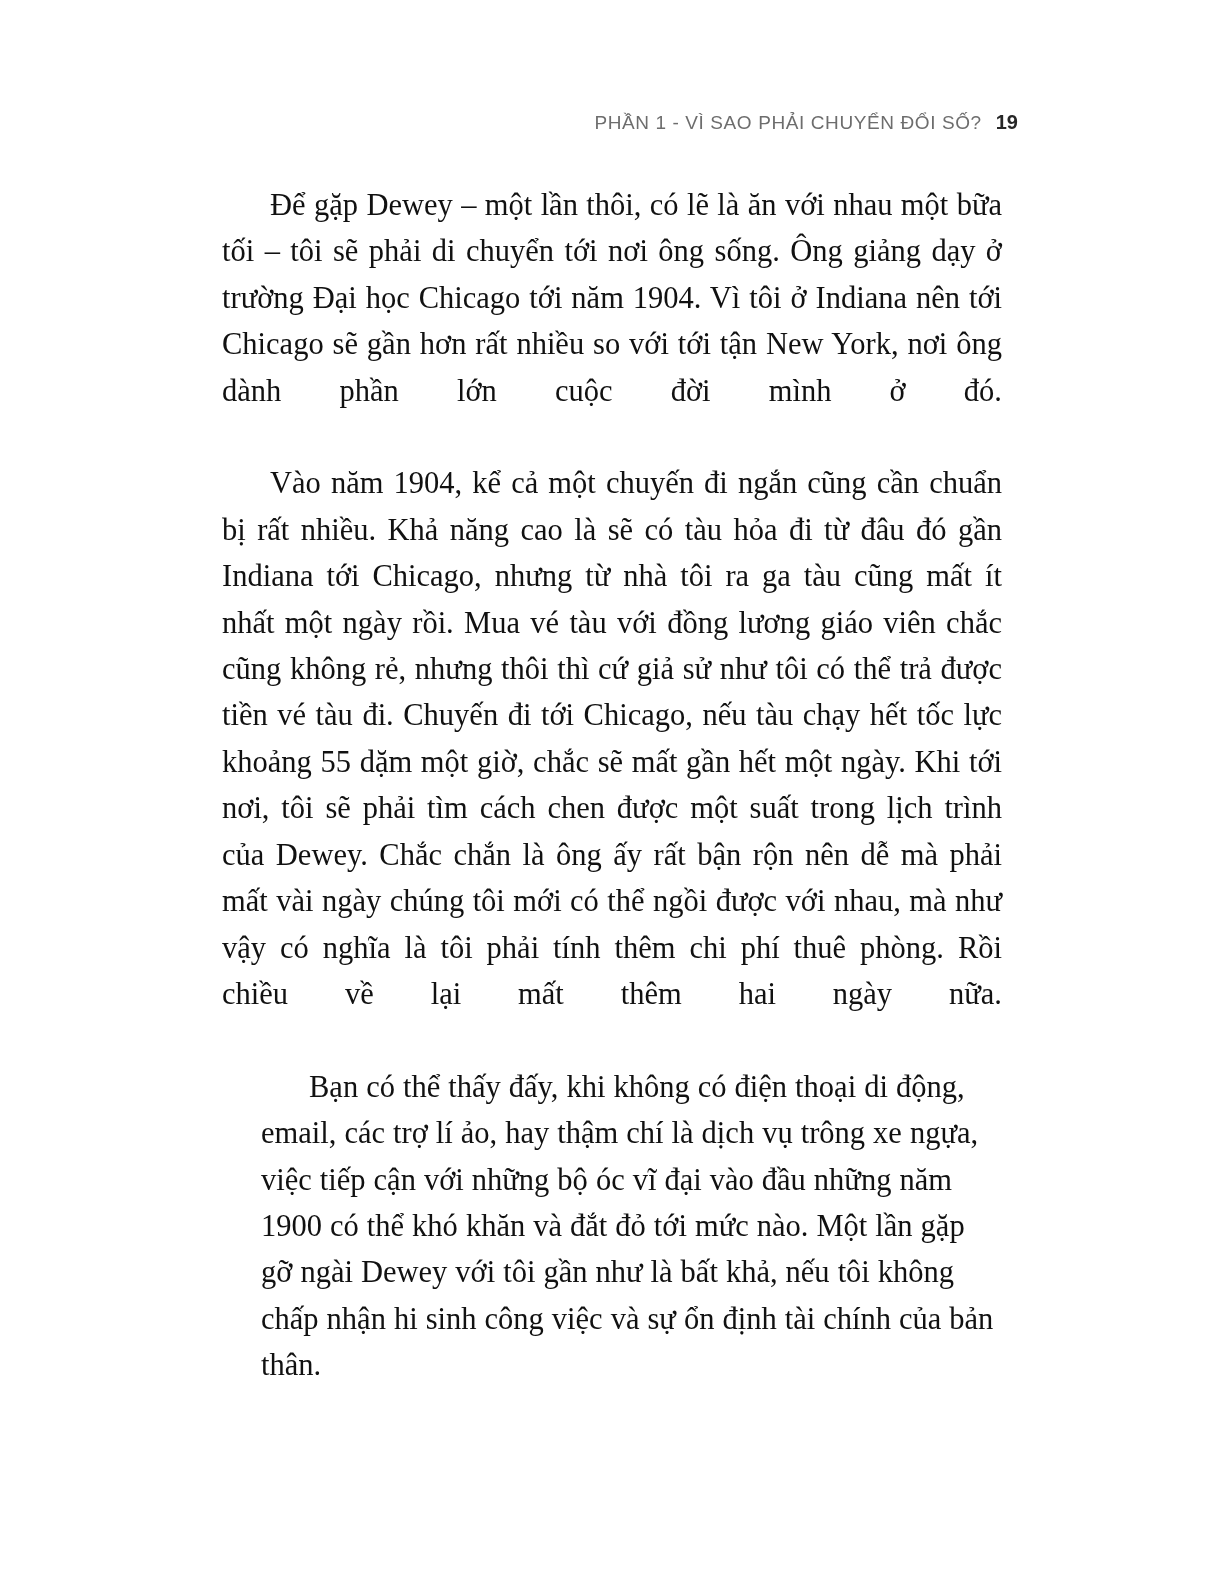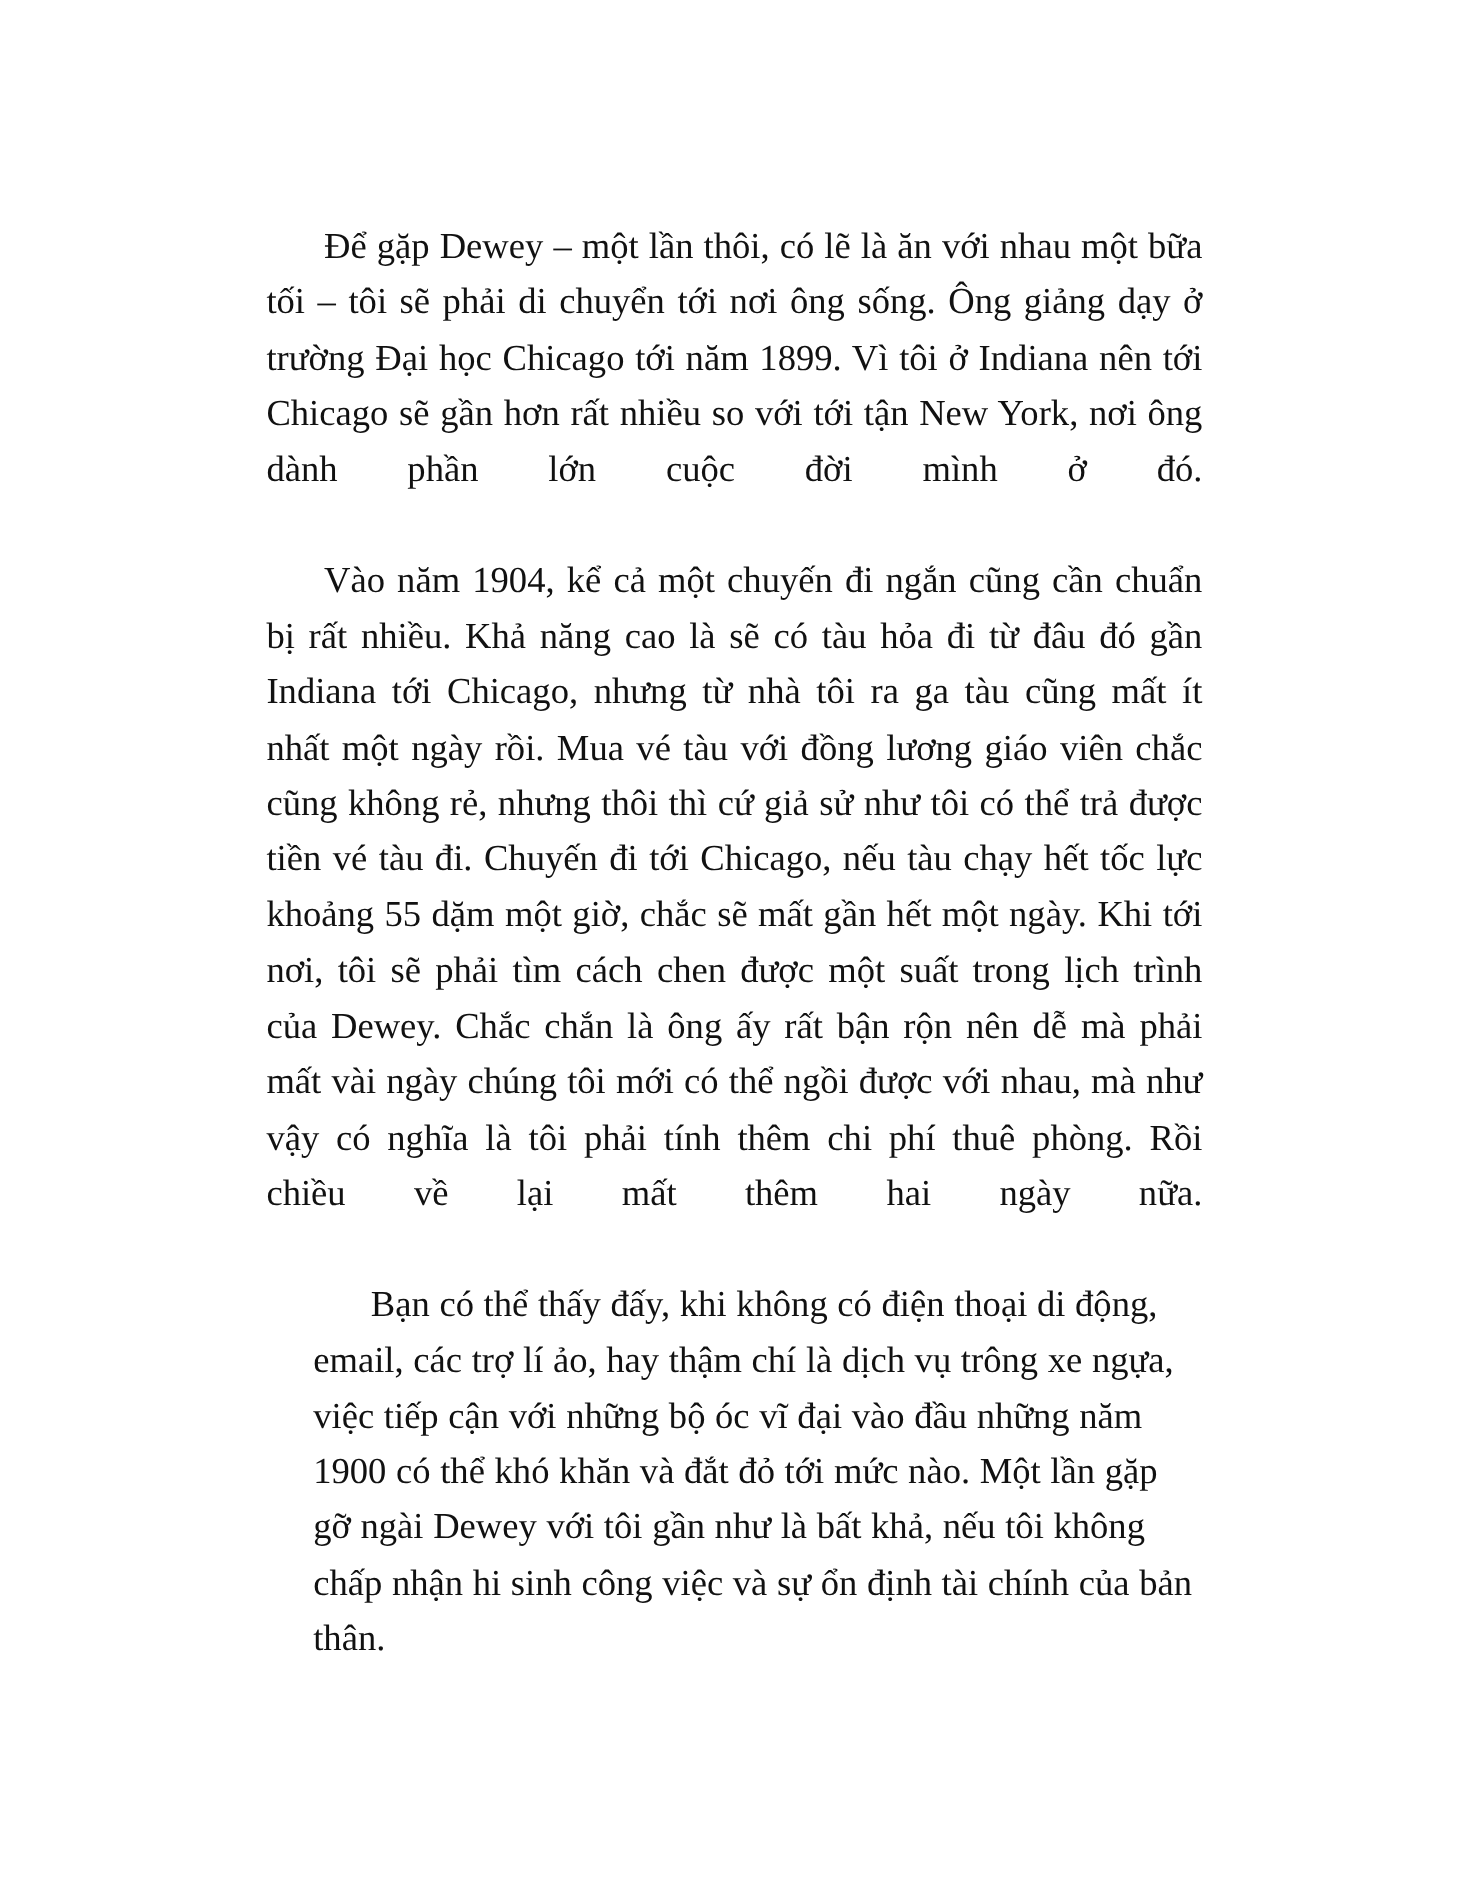--- a/index.html
+++ b/index.html
@@ -81,20 +81,23 @@
     content: "";
     display: inline-block;
     width: 100%;
   }
 </style>
 </head>
 <body>
 
 <div class="page">
 
+  <div class="running-head">
+    <span class="rh-title">PHẦN 1 - VÌ SAO PHẢI CHUYỂN ĐỔI SỐ?</span><span class="rh-page">19</span>
+  </div>
 
   <div class="text-column">
-    <p class="body-paragraph">Để gặp Dewey – một lần thôi, có lẽ là ăn với nhau một bữa tối – tôi sẽ phải di chuyển tới nơi ông sống. Ông giảng dạy ở trường Đại học Chicago tới năm 1899. Vì tôi ở Indiana nên tới Chicago sẽ gần hơn rất nhiều so với tới tận New York, nơi ông dành phần lớn cuộc đời mình ở đó.</p>
+    <p class="body-paragraph">Để gặp Dewey – một lần thôi, có lẽ là ăn với nhau một bữa tối – tôi sẽ phải di chuyển tới nơi ông sống. Ông giảng dạy ở trường Đại học Chicago tới năm 1904. Vì tôi ở Indiana nên tới Chicago sẽ gần hơn rất nhiều so với tới tận New York, nơi ông dành phần lớn cuộc đời mình ở đó.</p>
     <p class="body-paragraph">Vào năm 1904, kể cả một chuyến đi ngắn cũng cần chuẩn bị rất nhiều. Khả năng cao là sẽ có tàu hỏa đi từ đâu đó gần Indiana tới Chicago, nhưng từ nhà tôi ra ga tàu cũng mất ít nhất một ngày rồi. Mua vé tàu với đồng lương giáo viên chắc cũng không rẻ, nhưng thôi thì cứ giả sử như tôi có thể trả được tiền vé tàu đi. Chuyến đi tới Chicago, nếu tàu chạy hết tốc lực khoảng 55 dặm một giờ, chắc sẽ mất gần hết một ngày. Khi tới nơi, tôi sẽ phải tìm cách chen được một suất trong lịch trình của Dewey. Chắc chắn là ông ấy rất bận rộn nên dễ mà phải mất vài ngày chúng tôi mới có thể ngồi được với nhau, mà như vậy có nghĩa là tôi phải tính thêm chi phí thuê phòng. Rồi chiều về lại mất thêm hai ngày nữa.</p>
     <p class="body-paragraph">Bạn có thể thấy đấy, khi không có điện thoại di động, email, các trợ lí ảo, hay thậm chí là dịch vụ trông xe ngựa, việc tiếp cận với những bộ óc vĩ đại vào đầu những năm 1900 có thể khó khăn và đắt đỏ tới mức nào. Một lần gặp gỡ ngài Dewey với tôi gần như là bất khả, nếu tôi không chấp nhận hi sinh công việc và sự ổn định tài chính của bản thân.</p>
   </div>
 
 </div>
 
 </body></html>

